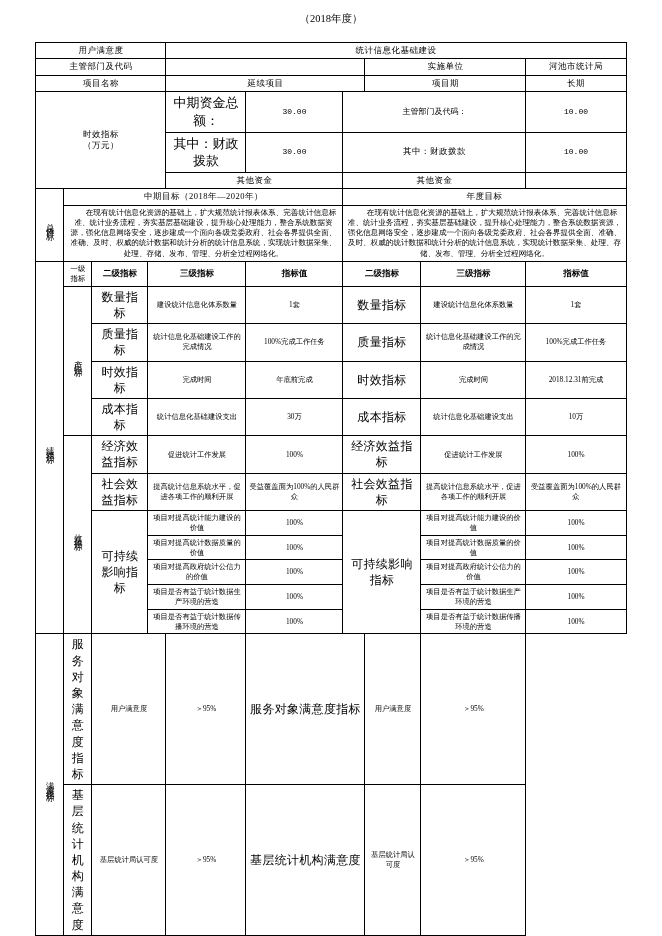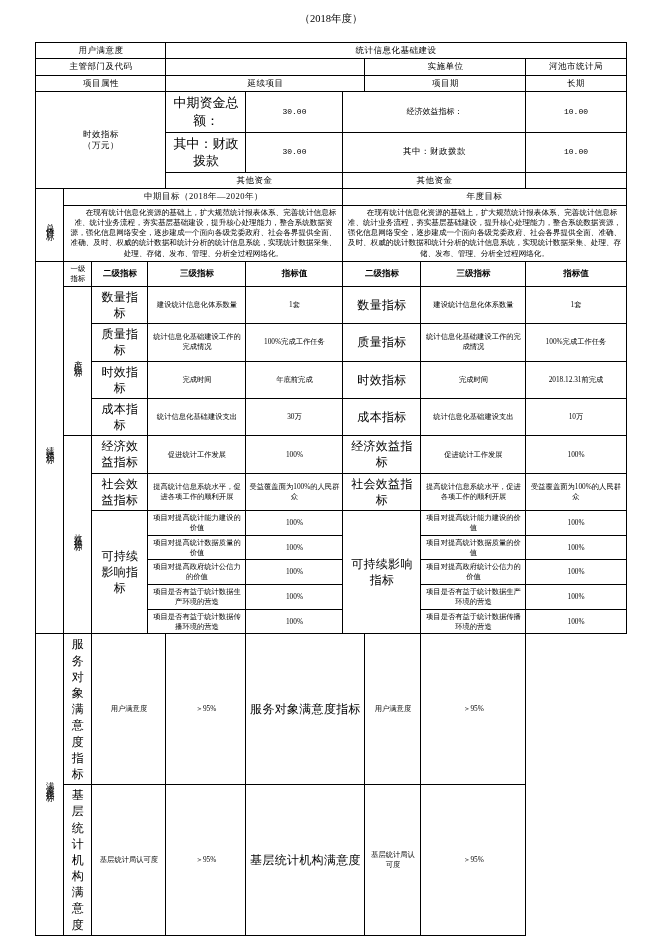--- a/index.html
+++ b/index.html
@@ -148,34 +148,34 @@
     </tr>
 
     <tr>
       <td colspan="4" class="lbl">主管部门及代码</td>
       <td colspan="3" class="lbl"></td>
       <td colspan="2" class="lbl">实施单位</td>
       <td class="lbl">河池市统计局</td>
     </tr>
 
     <tr>
-      <td colspan="4" class="lbl">项目属性</td>
+      <td colspan="4" class="lbl">项目名称</td>
       <td colspan="3" class="lbl">延续项目</td>
       <td colspan="2" class="lbl">项目期</td>
       <td class="lbl">长期</td>
     </tr>
 
     <tr>
       <td colspan="4" rowspan="3" class="lbl">
         <div>时效指标</div>
         <div>（万元）</div>
       </td>
       <td class="fundlabel">中期资金总额：</td>
       <td class="val-right">30.00</td>
-      <td colspan="3" class="val-left">经济效益指标：</td>
+      <td colspan="3" class="val-left">主管部门及代码：</td>
       <td class="val-right">10.00</td>
     </tr>
 
     <tr>
       <td class="fundlabel">其中：财政拨款</td>
       <td class="val-right">30.00</td>
       <td colspan="3" class="lbl">其中：财政拨款</td>
       <td class="val-right">10.00</td>
     </tr>
 

